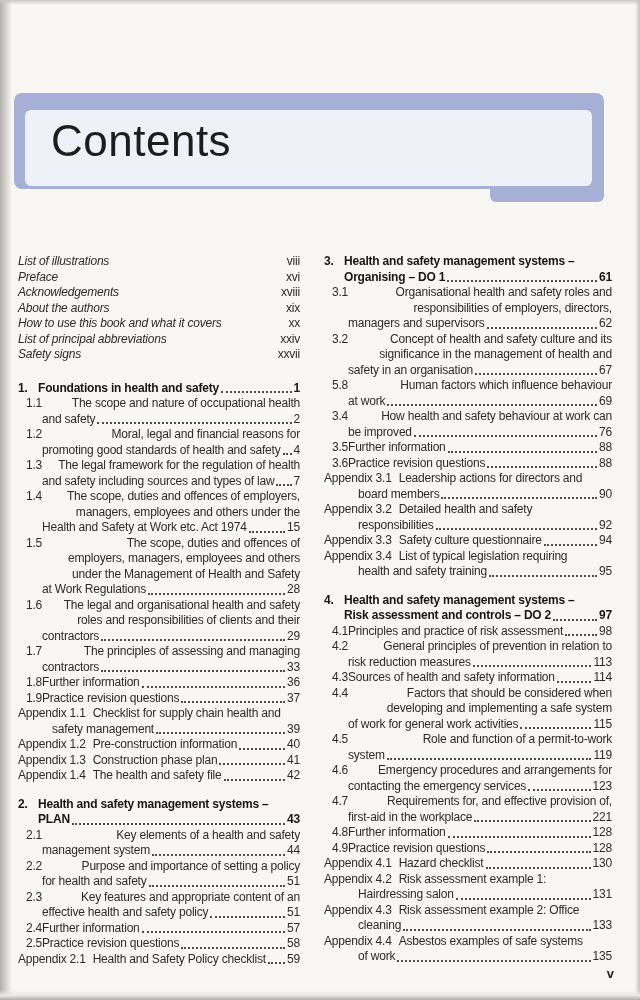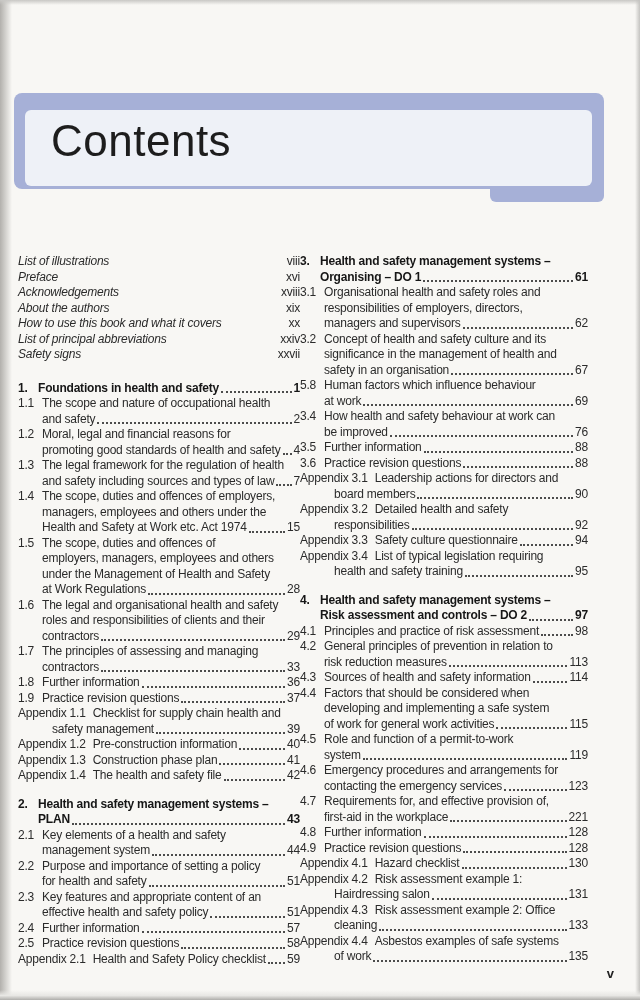--- a/index.html
+++ b/index.html
@@ -23,39 +23,39 @@
   .header-band { position:absolute; left:14px; top:93px; width:590px; height:96px;
                  border-radius:8px 8px 0 8px; }
   .band-step   { position:absolute; left:476px; top:96px; width:114px; height:13px;
                  border-radius:0 0 6px 6px; }
   .title-panel { position:absolute; left:11px; top:17px; width:567px; height:76px;
                  border-radius:6px; }
   .title-panel h1 { margin:0; padding:7px 0 0 26px; font-size:44px; font-weight:400;
                     letter-spacing:0.5px; color:#1d1d1d; line-height:1.1; }
 
   
-  .columns { position:absolute; left:18px; top:254px; width:594px; display:flex; }
+  .columns { position:absolute; left:18px; top:254px; width:594px; display:flex; gap:24px; }
   .col { font-size:12px; line-height:15.5px; letter-spacing:-0.2px; }
   .col-left  { width:282px; }
   .col-right { width:288px; }
 
   .front-block { margin-bottom:18px; }
   .fm-row  { display:flex; align-items:baseline; }
   .fm-label{ font-style:italic; }
   .fm-gap  { flex:1; }
   .fm-page { text-align:right; }
 
   .section { margin-top:13px; }
   .col > .section:first-child { margin-top:0; }
 
   .s-row  { display:flex; font-weight:700; color:#161616; }
   .s-num  { flex:0 0 20px; }
   .s-body { flex:1; min-width:0; }
 
-  .e-row  { display:flex; }
+  .e-row  { display:flex;text-align:right; }
   .e-num  { flex:0 0 24px; }
   .e-body { flex:1; min-width:0; }
 
   .line {}
   .flexline { display:flex; align-items:baseline; }
   .lt   { white-space:nowrap; }
   .lead { flex:1; min-width:6px; border-bottom:2px dotted #4c4c4c; margin:0 2px 3px 2px;
           align-self:flex-end; }
   .pg   { white-space:nowrap; }
   .s-body .pg { font-weight:700; }

